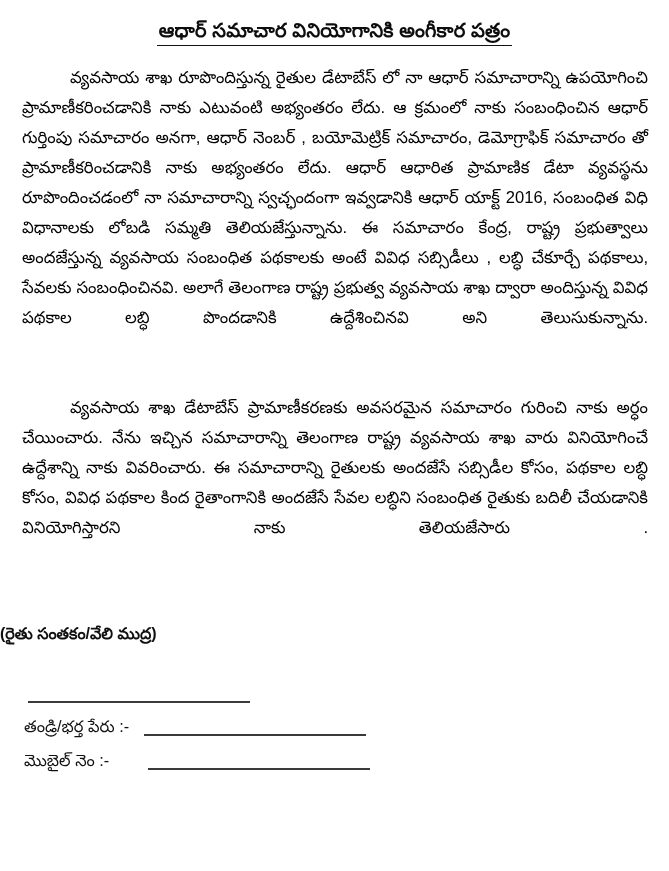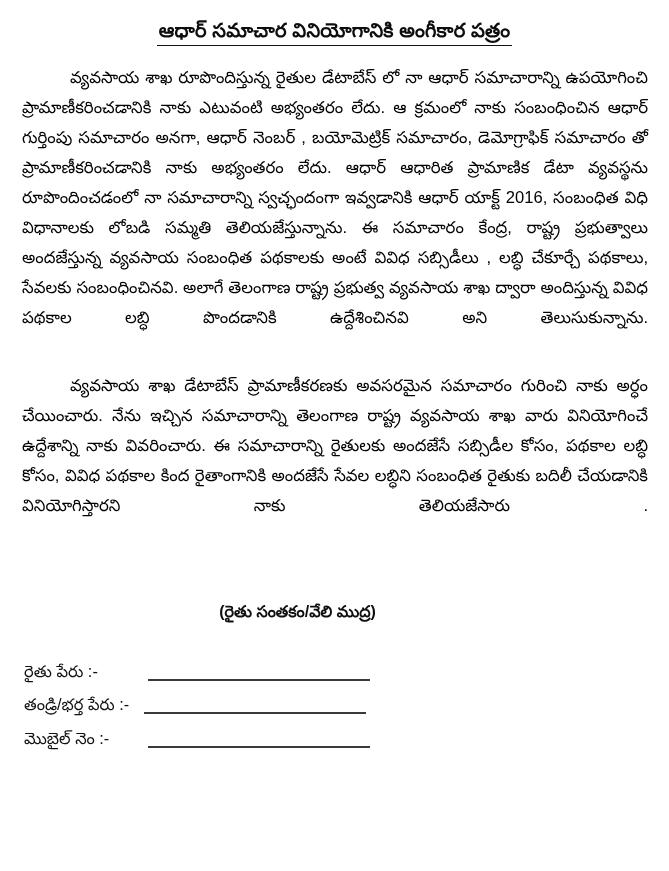--- a/index.html
+++ b/index.html
@@ -46,35 +46,35 @@
   .para {
     text-align: justify;
     text-justify: inter-word;
     text-indent: 48px;
     font-size: 16.6px;
     line-height: 30px;
     color: #000000;
     margin: 0;
   }
   .para.p1 { margin-top: 17px; }
-  .para.p2 { margin-top: 8px; }
+  .para.p2 { margin-top: 30px; }
   .para.p3 { margin-top: 18px; }
   
   .para::after {
     content: "";
     display: inline-block;
     width: 100%;
   }
   .para.last-natural::after { display: none; }
 
   
   .sign-caption-row {
     margin-top: 52px;
     padding-right: 74px;
-    text-align: center;
+    text-align: left;
   }
   .sign-caption {
     font-size: 16px;
     font-weight: bold;
     color: #0f0f0f;
     white-space: nowrap;
   }
 
   
   .fields {
@@ -118,21 +118,20 @@
     <p class="para p2">వ్యవసాయ శాఖ డేటాబేస్ ప్రామాణీకరణకు అవసరమైన సమాచారం గురించి నాకు అర్ధం చేయించారు. నేను ఇచ్చిన సమాచారాన్ని తెలంగాణ రాష్ట్ర వ్యవసాయ శాఖ వారు వినియోగించే ఉద్దేశాన్ని నాకు వివరించారు. ఈ సమాచారాన్ని రైతులకు అందజేసే సబ్సిడీల కోసం, పథకాల లబ్ధి కోసం, వివిధ పథకాల కింద రైతాంగానికి అందజేసే సేవల లబ్ధిని సంబంధిత రైతుకు బదిలీ చేయడానికి వినియోగిస్తారని నాకు తెలియజేసారు .</p>
   </div>
 
   <div class="sign-caption-row">
     <span class="sign-caption">(రైతు సంతకం/వేలి ముద్ర)</span>
   </div>
 
   <div class="fields">
 
     <div class="field-row offset-a">
-      <span class="field-label">రైతు పేరు :-</span>
       <span class="field-rule"></span>
     </div>
 
     <div class="field-row offset-b">
       <span class="field-label">తండ్రి/భర్త పేరు :-</span>
       <span class="field-rule"></span>
     </div>
 
 
     <div class="field-row offset-a">

